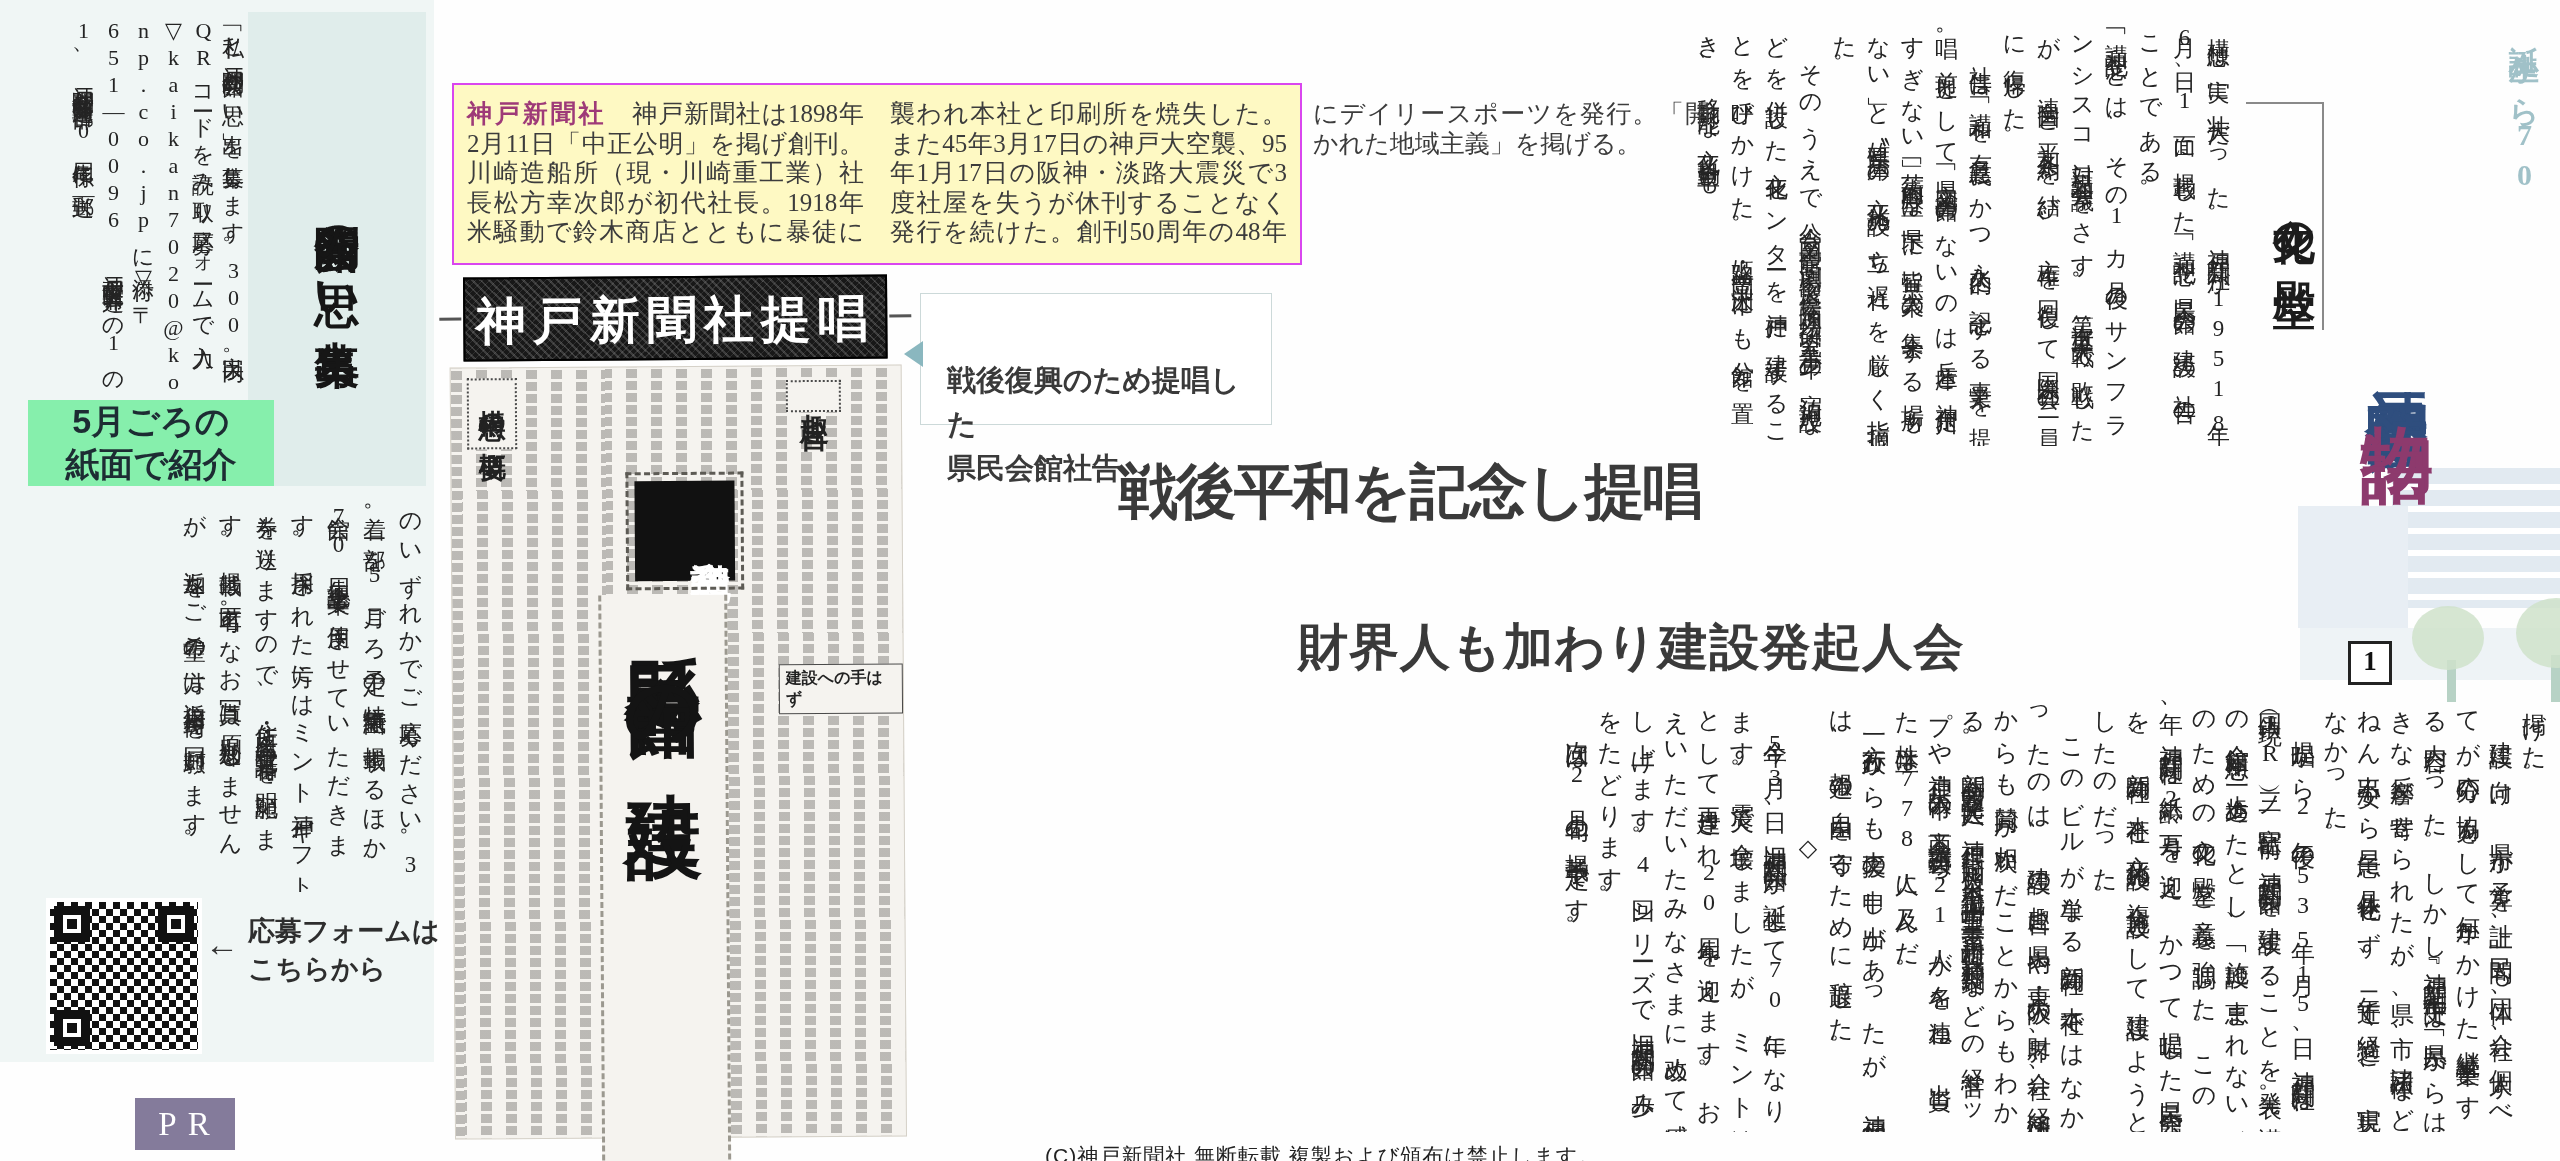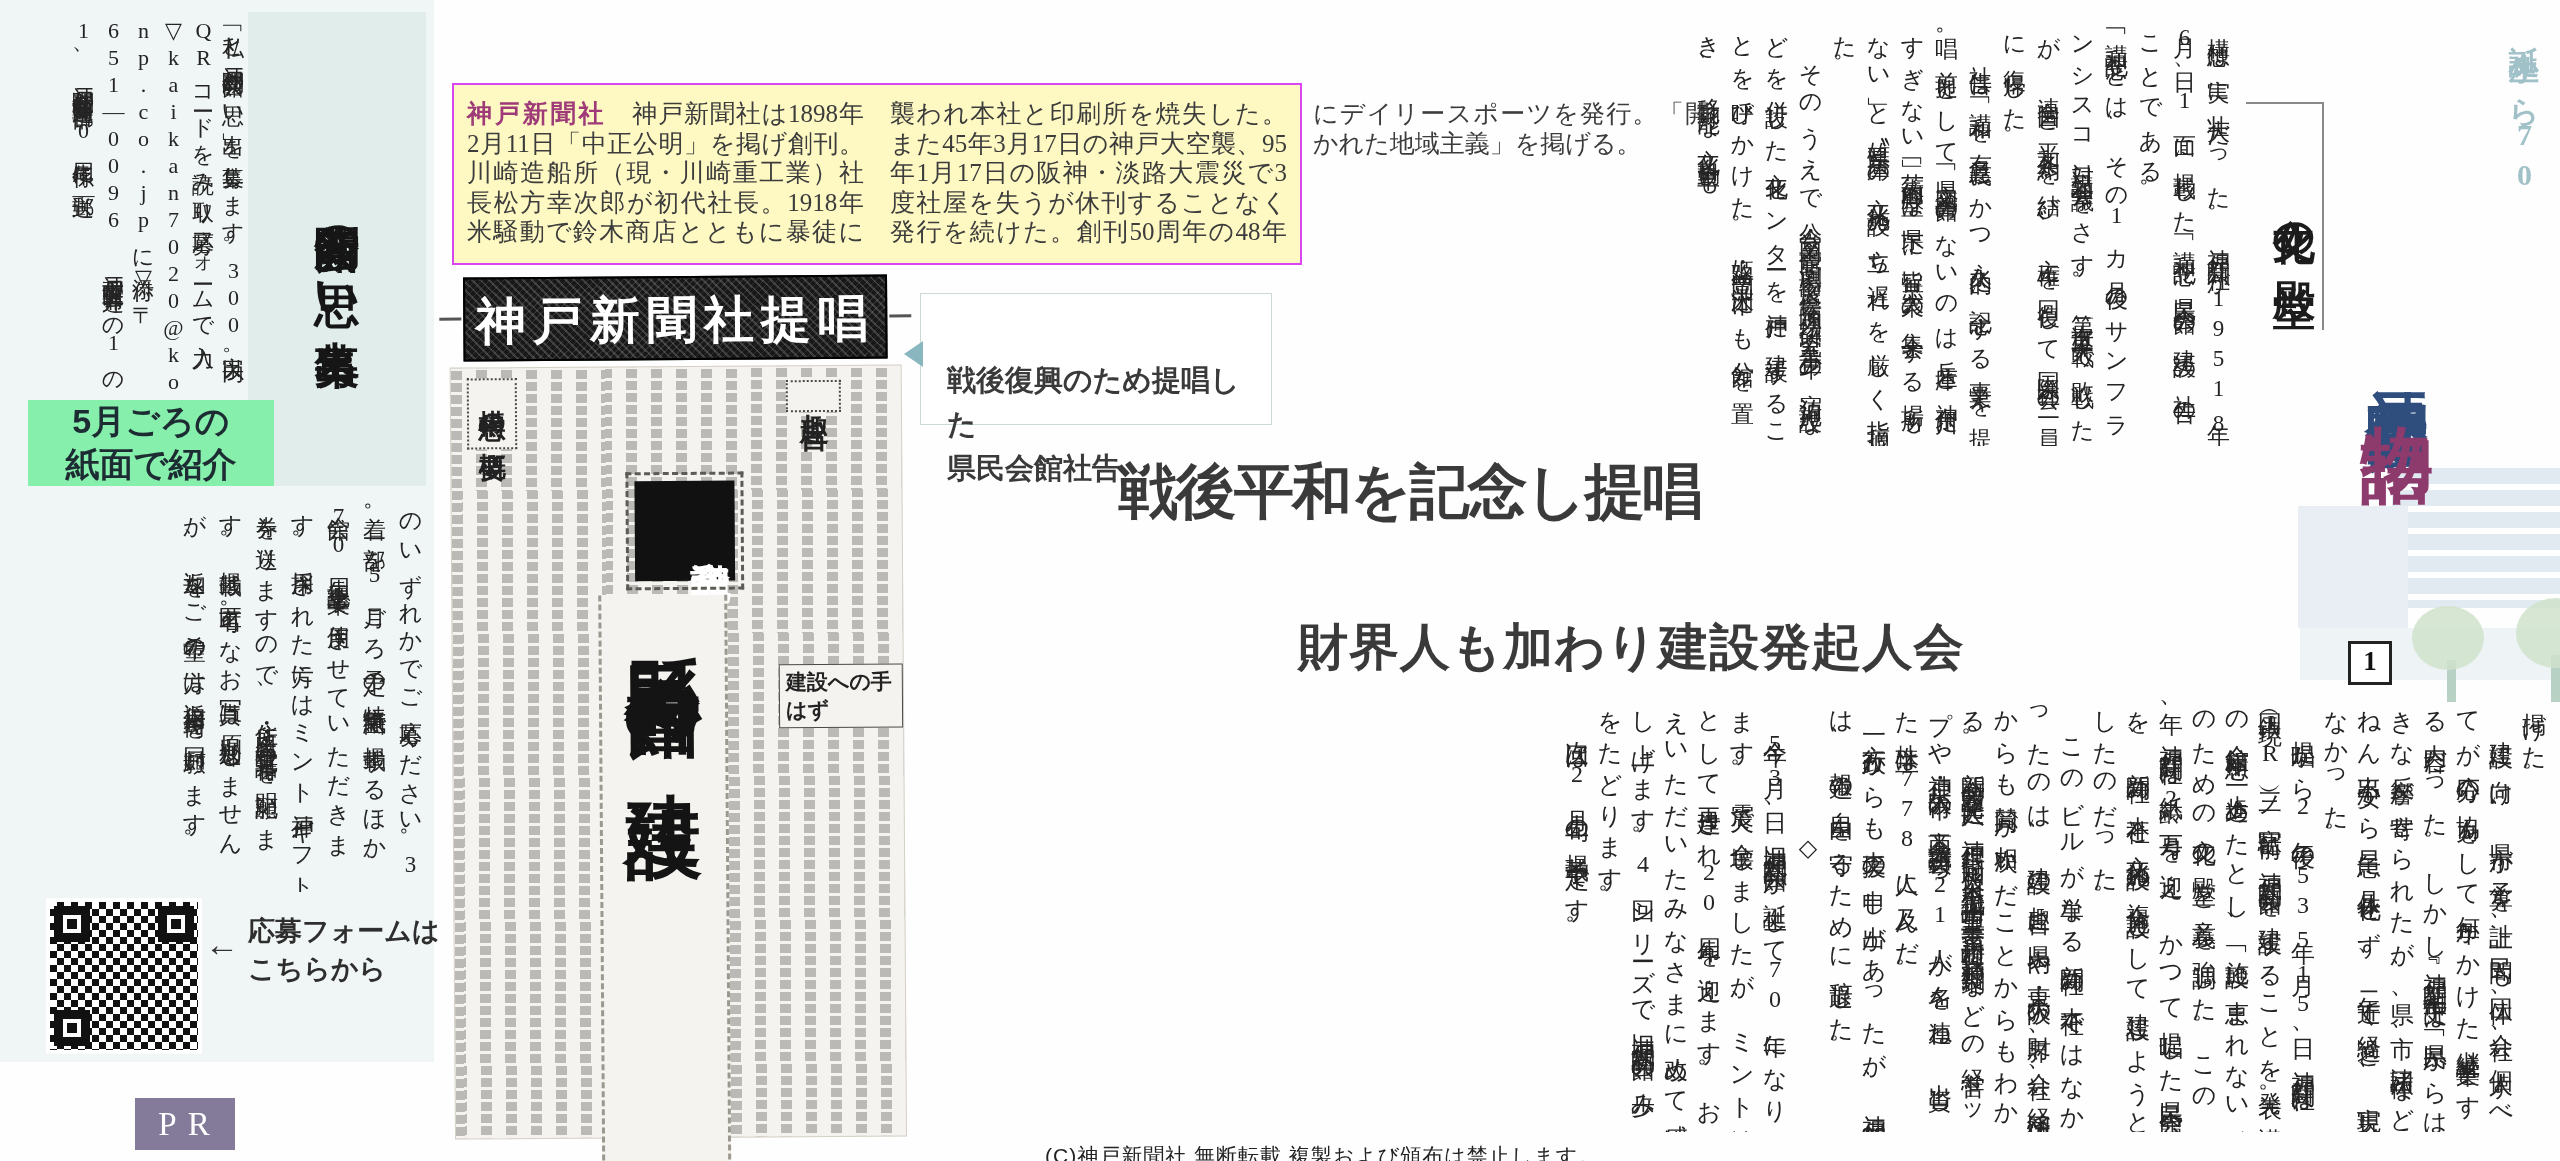--- a/index.html
+++ b/index.html
@@ -60,21 +60,21 @@
      border:2px dotted #4a4a4a;font-weight:bold;color:#222;padding:8px 5px;}
   #label-shushi{right:60px;top:14px;font-size:30px;letter-spacing:6px;}
   #label-gaiyo{left:16px;top:10px;font-size:27px;letter-spacing:4px;}
   #kouwa-block{position:absolute;left:183px;top:114px;width:100px;height:100px;background:#111;
      writing-mode:vertical-rl;text-orientation:upright;color:#fff;font-size:40px;font-weight:800;
      line-height:50px;text-align:center;outline:3px dashed #5d5b55;outline-offset:6px;}
   #kenmin-head{position:absolute;left:146px;top:228px;height:628px;background:#f5f3ef;
      writing-mode:vertical-rl;text-orientation:upright;font-size:76px;font-weight:800;color:#141414;
      letter-spacing:10px;padding:0 10px;border-left:3px dashed #9b988f;border-right:3px dashed #9b988f;}
   #small-label{position:absolute;left:326px;top:298px;border:1px solid #4a4a4a;background:#f5f3ef;
-     font-size:21px;font-weight:bold;padding:3px 6px;color:#222;}
+     font-size:16px;font-weight:bold;padding:3px 6px;color:#222;}
 
   
   #caption-box{left:920px;top:293px;width:352px;height:132px;background:#fff;border:1px solid #ccd9d9;
      box-sizing:border-box;padding:20px 12px 0 26px;font-size:29px;line-height:44px;color:#3a3a3a;font-weight:700;}
   #caption-arrow{position:absolute;left:-17px;top:47px;width:0;height:0;border-top:13px solid transparent;
      border-bottom:13px solid transparent;border-right:19px solid #8ab7bf;}
 
   
   #recruit-bg{left:0;top:0;width:434px;height:1062px;background:#f0f6f5;}
   #recruit-title{left:248px;top:12px;width:178px;height:474px;background:#e0edeb;font-size:45px;

